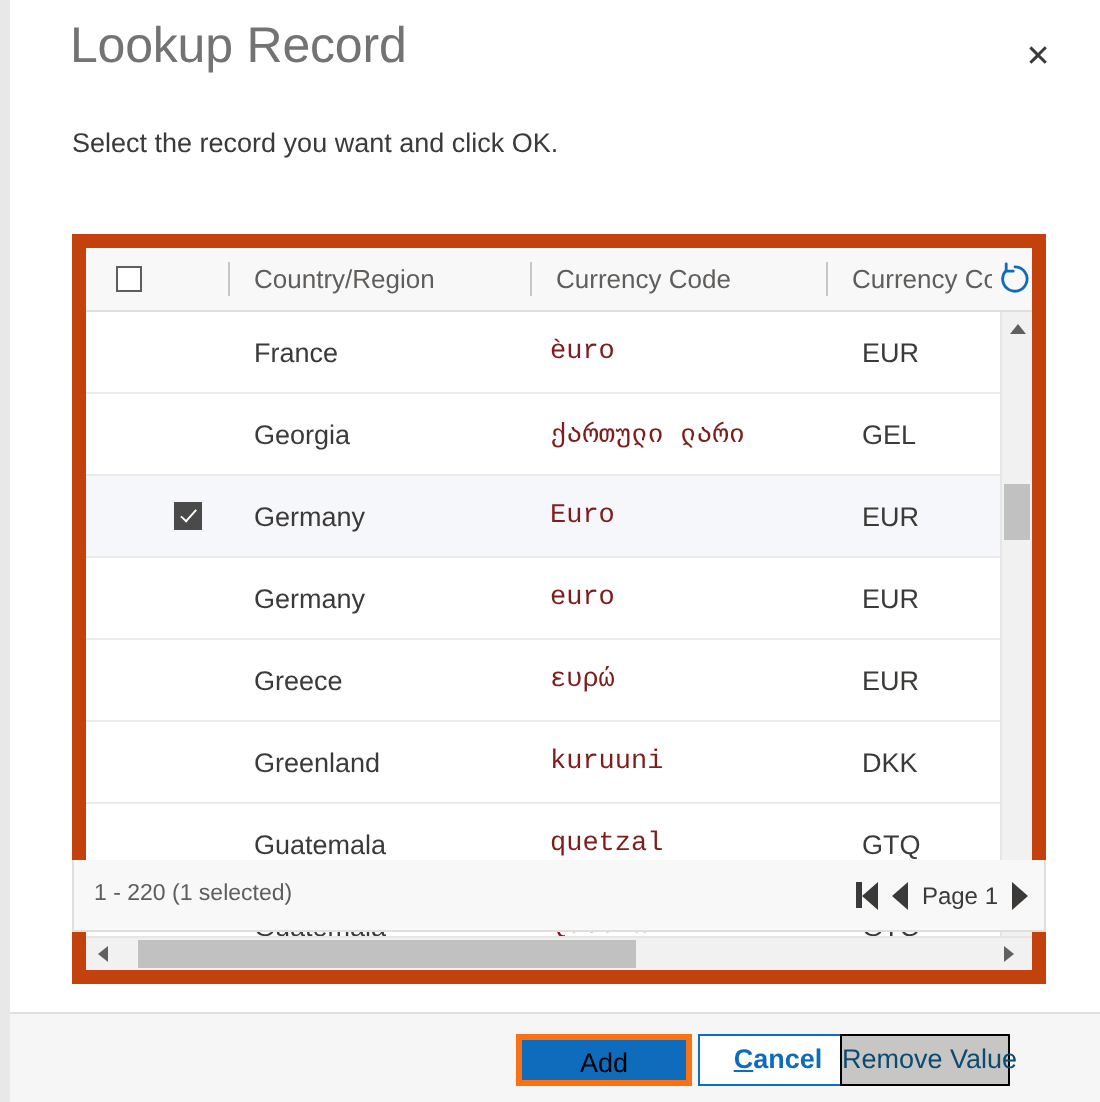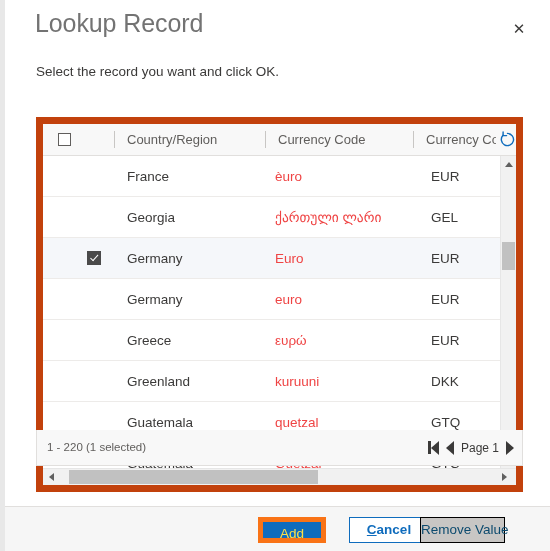--- a/index.html
+++ b/index.html
@@ -159,21 +159,21 @@
     position: absolute;
     top: 0;
     height: 40px;
     display: flex;
     align-items: center;
     font-size: 13.5px;
     white-space: nowrap;
     overflow: hidden;
   }
   .c-country { left: 84px; width: 140px; color: #3b3a39; }
-  .c-name    { left: 232px; width: 140px; color: #ef4444; }
+  .c-name    { left: 232px; width: 140px; color: #7f1d1d; font-family: Liberation Mono, monospace; }
   .c-code    { left: 388px; width:  80px; color: #3b3a39; }
 
   .row-check {
     position: absolute;
     left: 44px;
     top: 13px;
     width: 14px;
     height: 14px;
     box-sizing: border-box;
     cursor: pointer;
@@ -362,24 +362,24 @@
     font-family: "Liberation Sans", sans-serif;
     font-size: 13.5px;
     line-height: 24px;
     text-align: center;
     cursor: pointer;
     padding: 0;
     white-space: nowrap;
   }
   .btn-add {
     left: 253px;
-    width: 68px;
+    width: 88px;
     background: #0f6cbd;
-    border: 5px solid #f97316;
-    color: #fde047;
+    border: 3px solid #f97316;
+    color: #000000;
   }
   .btn-cancel {
     left: 344px;
     width: 80px;
     background: #ffffff;
     border: 1px solid #0f6cbd;
     color: #0f6cbd;
     font-weight: bold;
   }
   .btn-remove {

